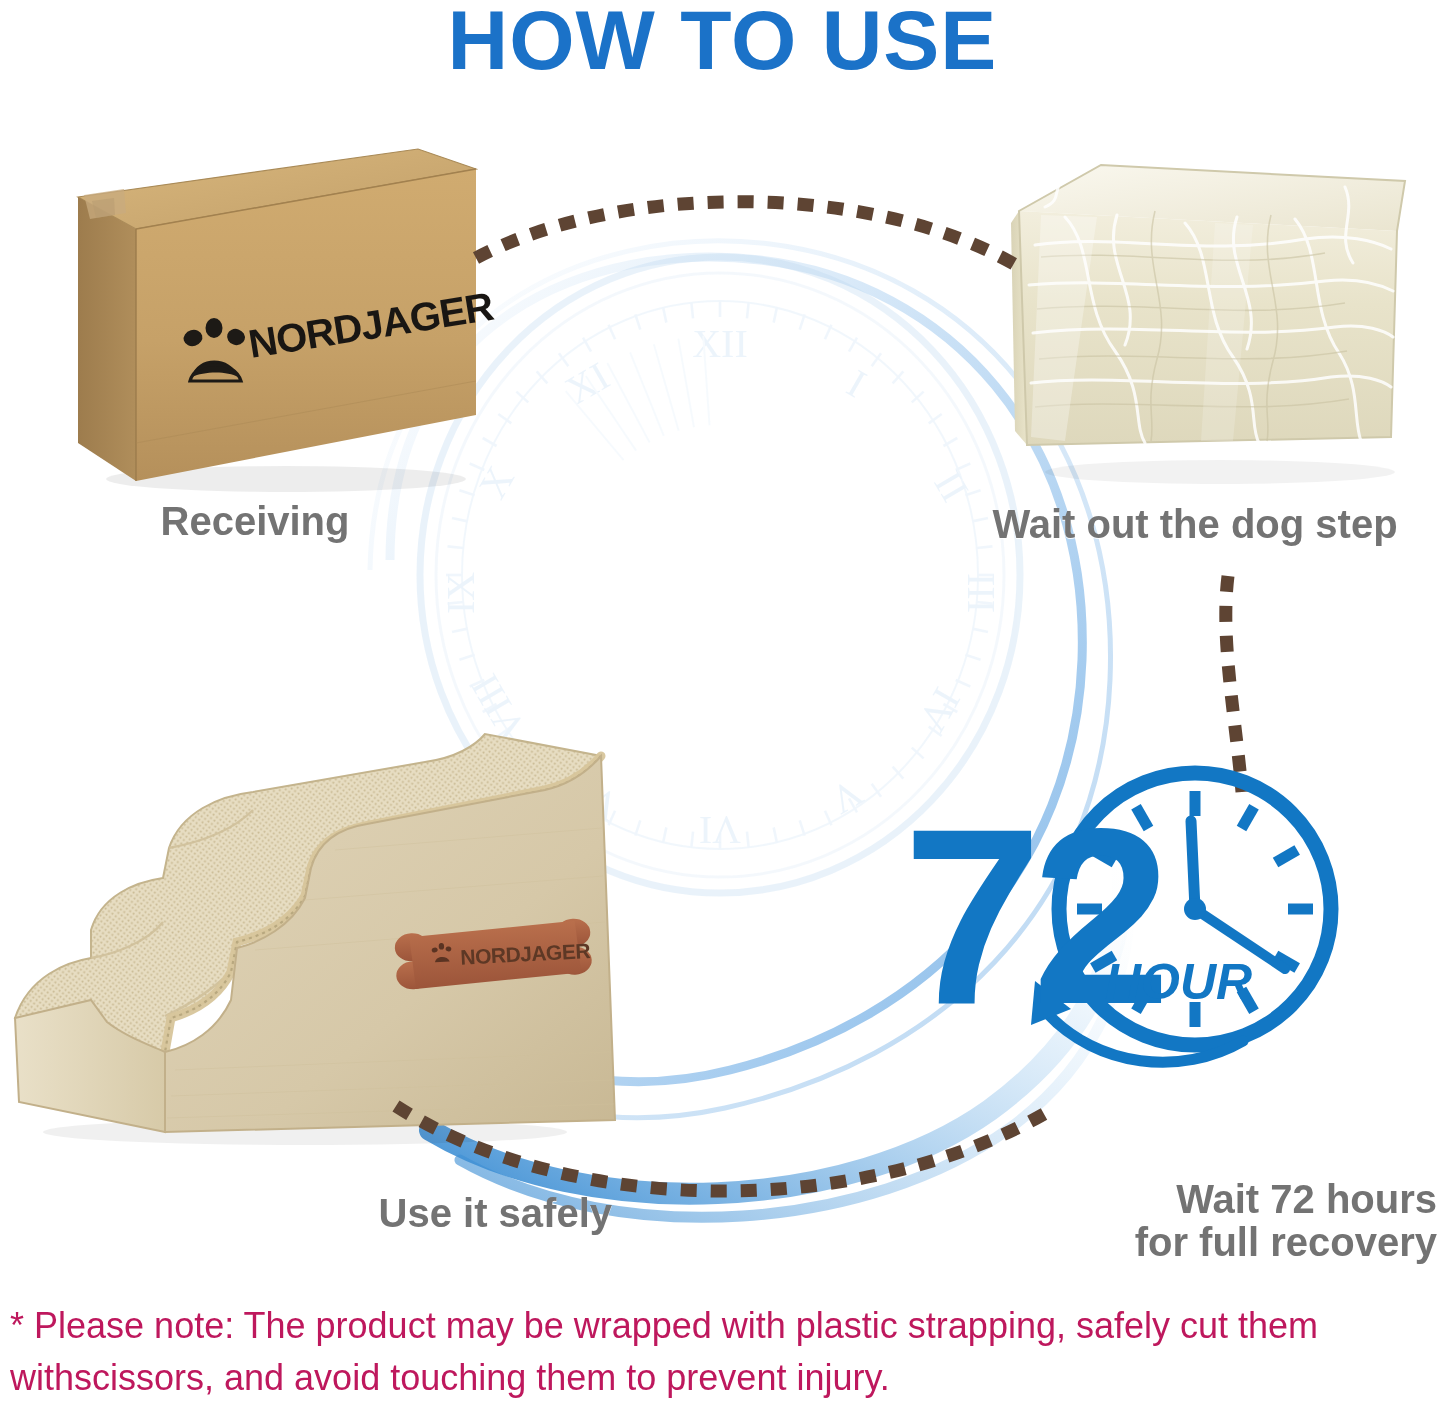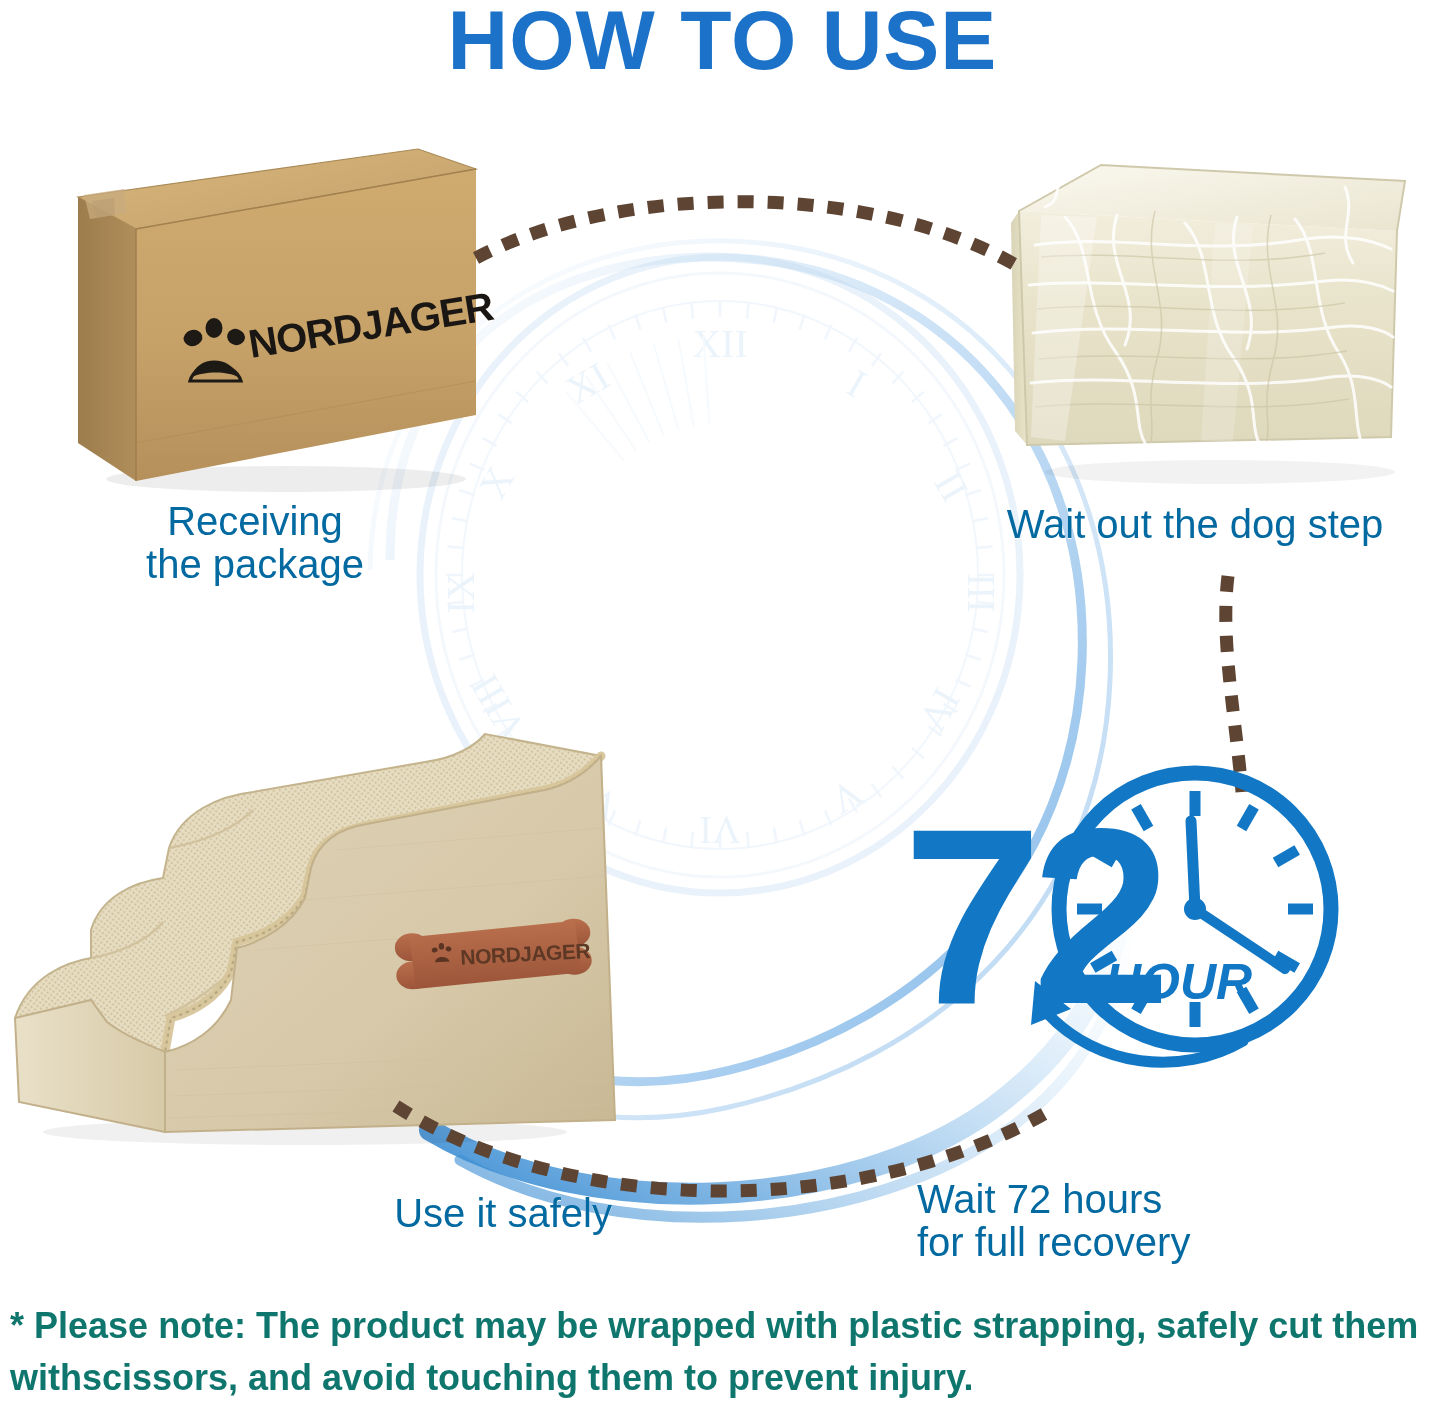--- a/index.html
+++ b/index.html
@@ -31,38 +31,38 @@
     font-size:84px; font-weight:bold;
     letter-spacing:1px;
     color:#1b72c8;
     z-index:6;
     line-height:1.05;
   }
 
   
   .caption{
     position:absolute; z-index:7;
-    color:#0369a1;
-    font-weight:normal;
+    color:#737373;
+    font-weight:bold;
     line-height:1.08;
     text-shadow:0 1px 0 rgba(255,255,255,.9);
   }
   .cap-receiving{ left:20px; top:500px; width:470px; text-align:center; font-size:40px; }
   .cap-takeout  { right:0px;  top:503px; width:500px; text-align:center; font-size:40px; }
   .cap-safely   { left:22px;  top:1192px; width:590px; text-align:right; font-size:40px; }
-  .cap-wait     { right:8px;  top:1178px; width:520px; text-align:left; font-size:40px; }
+  .cap-wait     { right:8px;  top:1178px; width:520px; text-align:right; font-size:40px; }
 
   
   .footnote{
     position:absolute; left:10px; top:1300px; width:1420px;
     z-index:7;
-    color:#0f766e;
+    color:#be185d;
     font-size:36px;
     line-height:1.45;
-    font-weight:700;
+    font-weight:400;
   }
 
   
   .box-photo{
     position:absolute; left:66px; top:143px;
     width:420px; height:350px; z-index:5;
   }
 
   
   .wrap-photo{
@@ -264,21 +264,20 @@
       <path d="M 8,52 C 12,30 48,30 54,52 C 44,46 20,46 8,52 Z" fill="#1d1a16"></path>
       <path d="M 6,56 C 12,34 50,34 57,56 Z" fill="none" stroke="#1d1a16" stroke-width="3.2"></path>
     </g>
 
     <text x="185" y="215" fill="#191613" font-family="'Liberation Sans', sans-serif" font-size="40" font-weight="bold" letter-spacing="-1" transform="rotate(-9 185 215)">NORDJAGER</text>
   </svg>
 </div>
 
 <div class="caption cap-receiving">
   <div>Receiving</div>
-  <div>the package</div>
 </div>
 
 <div class="dash dash-top">
   <svg viewBox="0 0 550 130" width="550" height="130">
     <path d="M 6,90 C 150,14 400,14 544,96" fill="none" stroke="#5e4433" stroke-width="13" stroke-dasharray="16 14" stroke-linecap="butt"></path>
   </svg>
 </div>
 
 <div class="wrap-photo">
   <svg viewBox="0 0 420 345" width="420" height="345">

